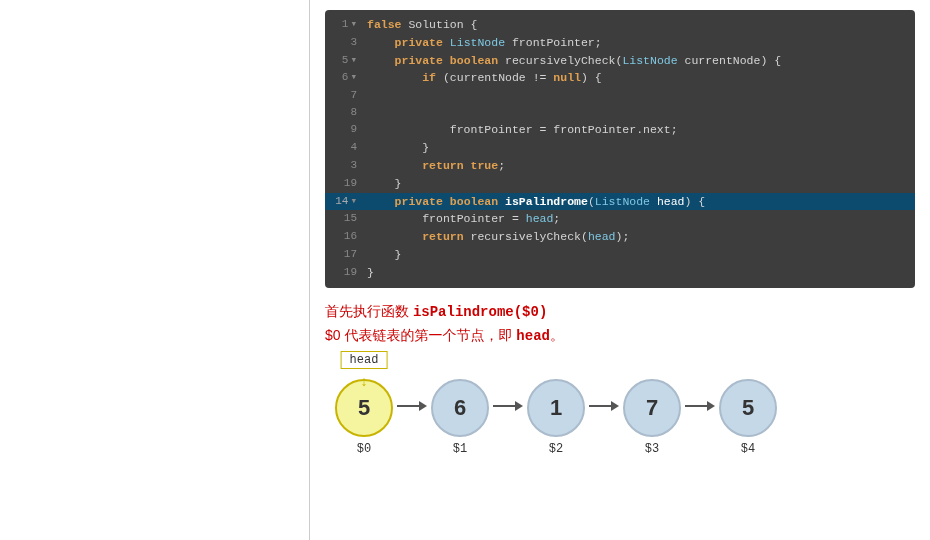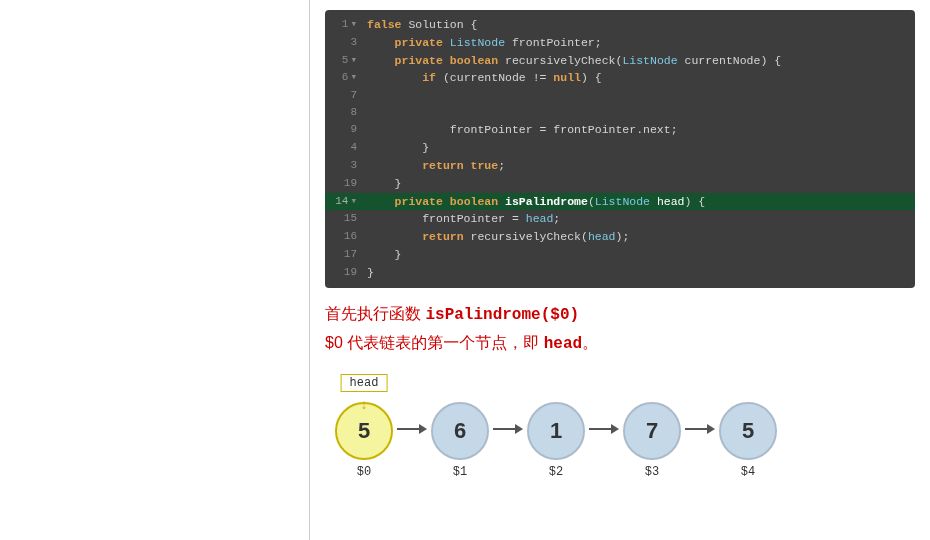--- a/index.html
+++ b/index.html
@@ -41,21 +41,21 @@
       margin-bottom: 12px;
     }
 
     .code-line {
       display: flex;
       padding: 0 8px;
       white-space: pre;
     }
 
     .code-line.highlighted {
-      background: #14532d;
+      background: #0c4a6e;
     }
 
     .line-num {
       color: #888;
       width: 24px;
       text-align: right;
       margin-right: 10px;
       flex-shrink: 0;
       user-select: none;
       font-size: 11px;
@@ -71,22 +71,22 @@
       color: #d4d4d4;
     }
 
     
     .kw { color: #e0a050; font-weight: bold; } 
     .kw2 { color: #7ec8e3; }
     .hl-kw { color: #e0a050; font-weight: bold; }
 
     
     .description {
-      margin-bottom: 14px;
-      font-size: 16px;
+      margin-bottom: 0;
+      font-size: 14px;
       line-height: 1.7;
     }
 
     .desc-line1 {
       color: #cc0000;
     }
     .desc-line2 {
       color: #cc0000;
     }
 

